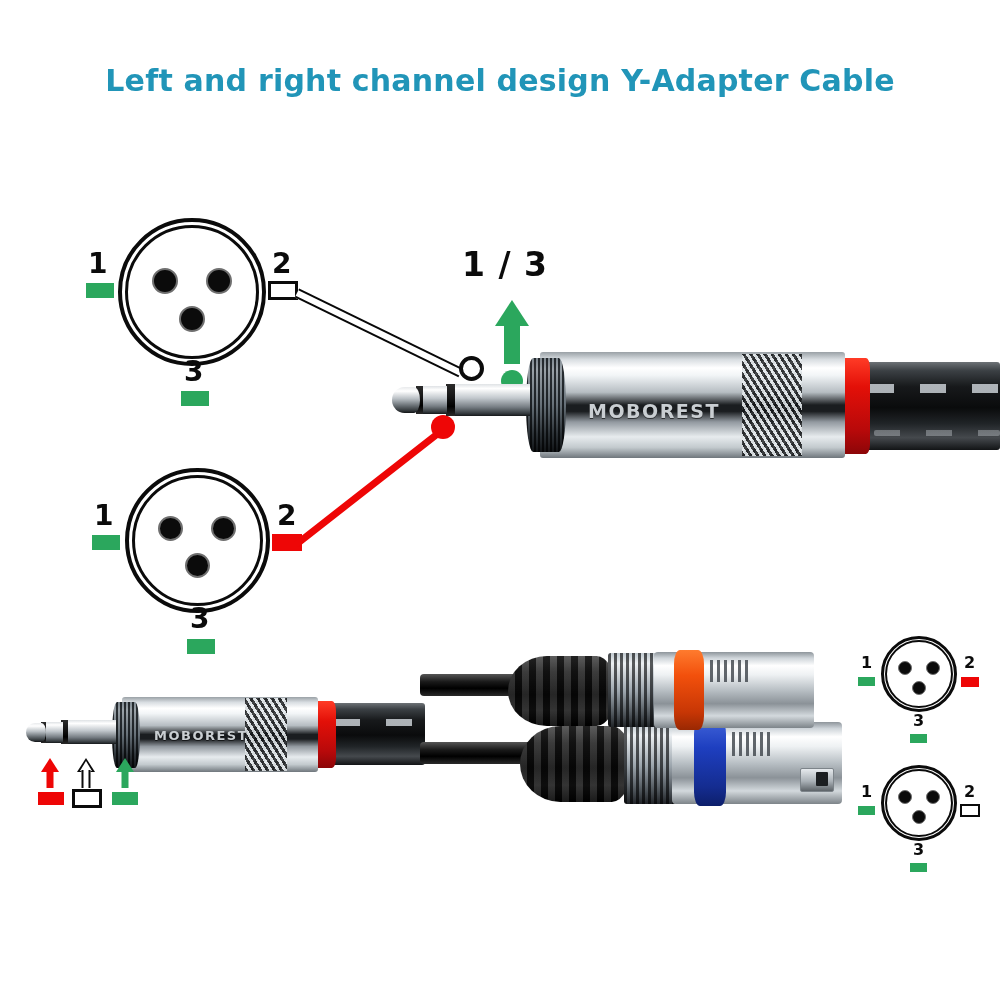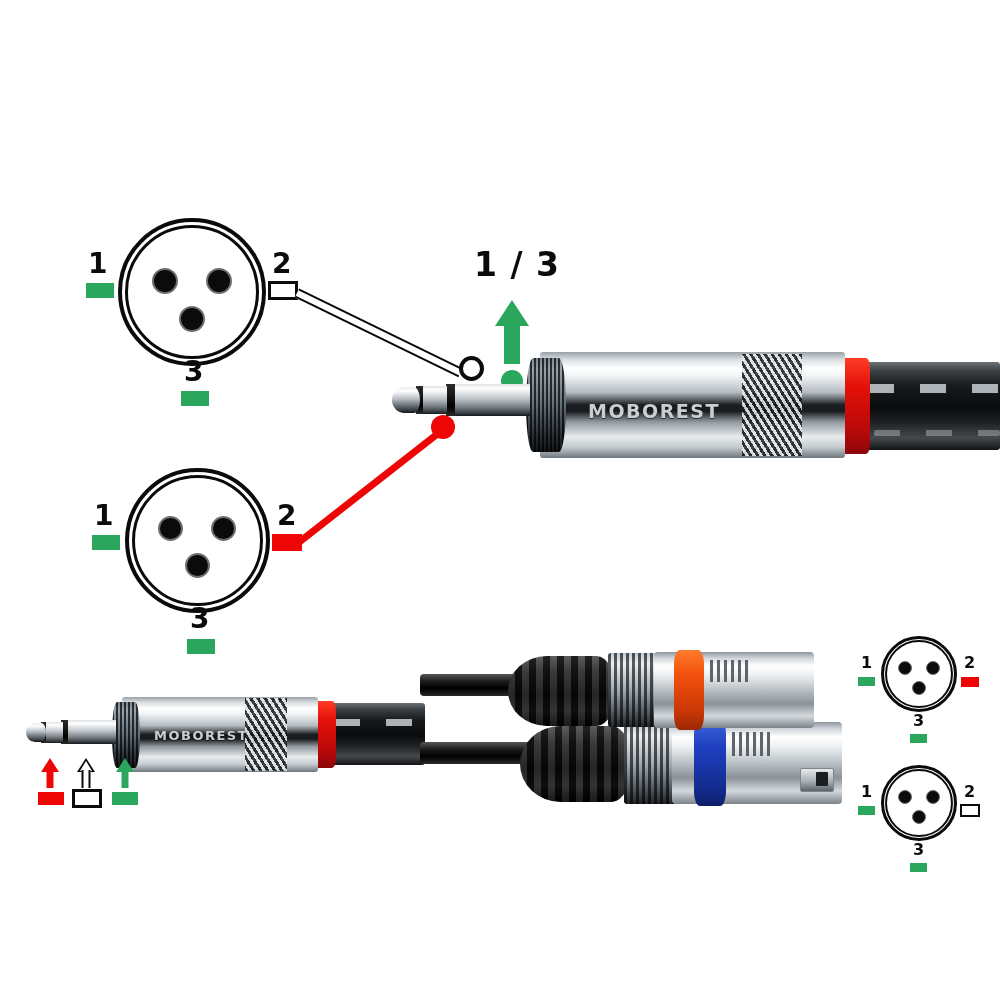--- a/index.html
+++ b/index.html
@@ -273,20 +273,21 @@
     background: #1b1e21;
     border-radius: 1px;
   }
 </style>
 </head>
 <body>
 
 <div id="canvas">
 
   <div class="title-block">
+    <span class="title-line title-line-2">Left and right channel design Y-Adapter Cable</span>
   </div>
 
   <div class="xlr" style="left:118px; top:218px; width:148px; height:148px;">
     <div class="xlr-ring-outer" style="width:148px; height:148px;"></div>
     <div class="xlr-ring-inner" style="left:7px; top:7px; width:134px; height:134px;"></div>
     <div class="xlr-pin" style="left:34px; top:50px; width:26px; height:26px;"></div>
     <div class="xlr-pin" style="left:88px; top:50px; width:26px; height:26px;"></div>
     <div class="xlr-pin" style="left:61px; top:88px; width:26px; height:26px;"></div>
   </div>
   <div class="pin-label" style="left:88px; top:250px; font-size:28px;">1</div>
@@ -313,21 +314,21 @@
 
   <div class="pin-label" style="left:277px; top:502px; font-size:28px;">2</div>
   <div class="marker red" style="left:272px; top:534px; width:30px; height:17px;"></div>
 
   <div class="pin-label" style="left:190px; top:605px; font-size:28px;">3</div>
   <div class="marker green" style="left:187px; top:639px; width:28px; height:15px;"></div>
 
   <div class="lead red" style="left:296px; top:541px; width:180px; transform: rotate(-38deg);"></div>
   <div class="dot-solid" style="left:431px; top:415px; width:24px; height:24px;"></div>
 
-  <div class="label-13" style="left:474px; top:248px;">1 / 3</div>
+  <div class="label-13" style="left:462px; top:248px;">1 / 3</div>
   <div class="arrow arrow-big" style="left:495px; top:300px; width:34px; height:64px;">
     <div class="head"></div>
     <div class="shaft"></div>
   </div>
   <div class="dot-solid" style="left:501px; top:370px; width:22px; height:22px; background:#2ba75d;"></div>
 
   <div class="trs photo" style="left:400px; top:340px; width:600px; height:130px;">
 
     <div class="cable" style="left:462px; top:22px; width:138px; height:88px;"></div>
     <div class="cable-dashes" style="left:468px; top:44px; width:132px; height:9px;"></div>

